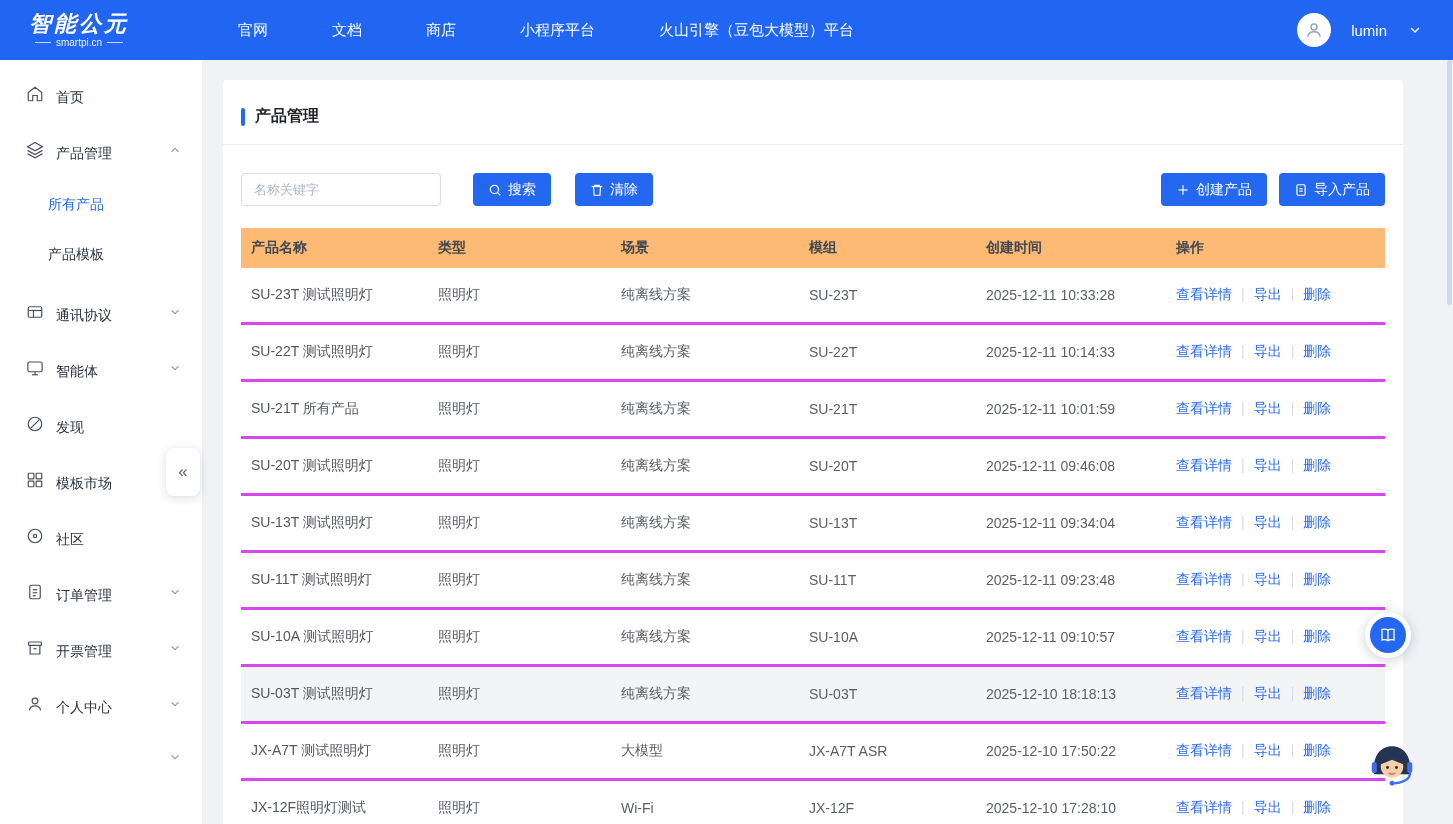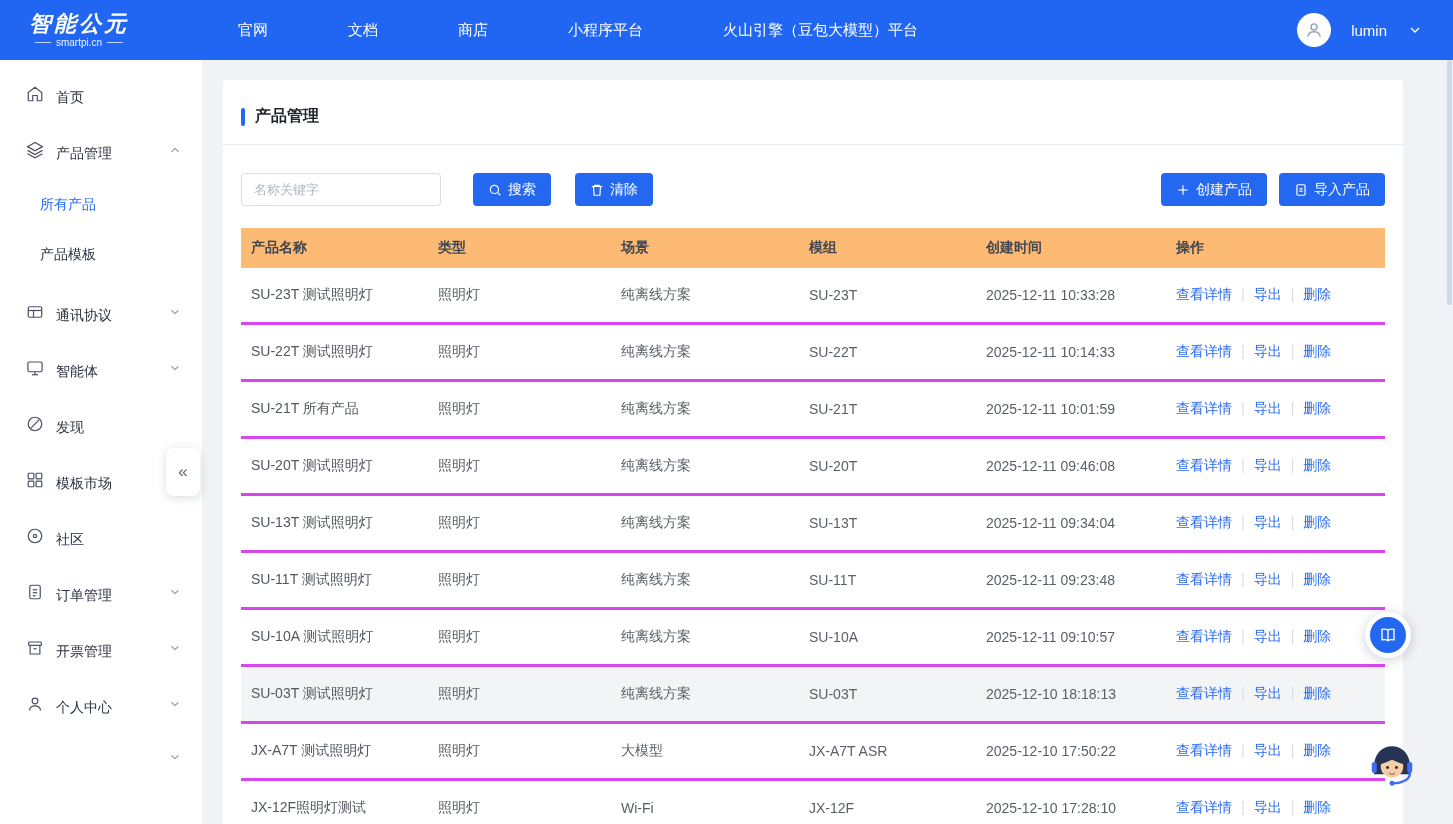--- a/index.html
+++ b/index.html
@@ -12,39 +12,39 @@
   html,body{width:1453px;height:824px;overflow:hidden;}
   body{font-family:"Liberation Sans","DejaVu Sans",sans-serif;background:#fff;position:relative;}
 
   
   .topbar{position:absolute;left:0;top:0;width:100%;height:60px;background:var(--header-bg);
     display:flex;align-items:center;padding-left:20px;color:#fff;z-index:30;}
   .logo{display:flex;flex-direction:column;align-items:center;cursor:pointer;min-width:118px;}
   .logo-title{font-size:22px;font-weight:bold;letter-spacing:3px;line-height:1.1;font-style:italic;}
   .logo-sub{display:flex;align-items:center;gap:5px;font-size:10px;opacity:.92;margin-top:1px;}
   .hline{display:inline-block;width:16px;height:1px;background:rgba(255,255,255,.8);}
-  .topnav{display:flex;align-items:center;gap:80px;margin-left:100px;}
+  .topnav{display:flex;align-items:center;gap:64px;margin-left:100px;}
   .nav-link{color:#fff;font-size:15px;cursor:pointer;text-decoration:none;white-space:nowrap;}
   .user-area{margin-left:auto;margin-right:30px;display:flex;align-items:center;gap:20px;}
   .avatar{width:34px;height:34px;border-radius:50%;background:#fff;display:flex;align-items:center;justify-content:center;cursor:pointer;}
   .avatar svg{width:20px;height:20px;color:#9aa6bb;}
   .user-name{font-size:15px;}
   .chev-w{display:flex;cursor:pointer;}
   .chev-w svg{width:16px;height:16px;color:#fff;}
 
   
   .sidebar{position:absolute;left:0;top:60px;width:203px;bottom:0;background:#fff;
     border-right:1px solid #eef0f4;z-index:20;padding-top:6px;}
   .side-item{height:56px;display:flex;align-items:center;padding:0 20px 0 26px;cursor:pointer;color:#2b3240;font-size:14px;}
   .s-icon{width:18px;height:18px;margin-right:12px;display:flex;color:#4a5160;flex:none;}
   .s-icon svg{width:18px;height:18px;}
   .s-label{flex:1;white-space:nowrap;margin-top:7px;}
   .s-chev{display:flex;color:#9aa0ab;}
   .s-chev svg{width:14px;height:14px;}
-  .side-children{padding:2px 0 4px;}
+  .side-children{padding:2px 8px 4px;}
   .side-subitem{height:50px;display:flex;align-items:center;padding-left:40px;font-size:14px;color:#2b3240;cursor:pointer;}
   .side-subitem.active{color:var(--primary);}
   .side-item.ghost{height:50px;justify-content:flex-end;}
   .collapse-tab{position:absolute;top:388px;right:2px;width:34px;height:48px;background:#fff;border-radius:8px;
     box-shadow:0 2px 10px rgba(30,40,70,.16);display:flex;align-items:center;justify-content:center;
     font-size:17px;color:#5c6370;cursor:pointer;z-index:25;}
 
   
   .main{position:absolute;left:203px;top:60px;right:0;bottom:0;background:var(--page-bg);overflow:hidden;}
   .card{margin:20px 50px 0 20px;background:#fff;border-radius:4px;min-height:760px;}

